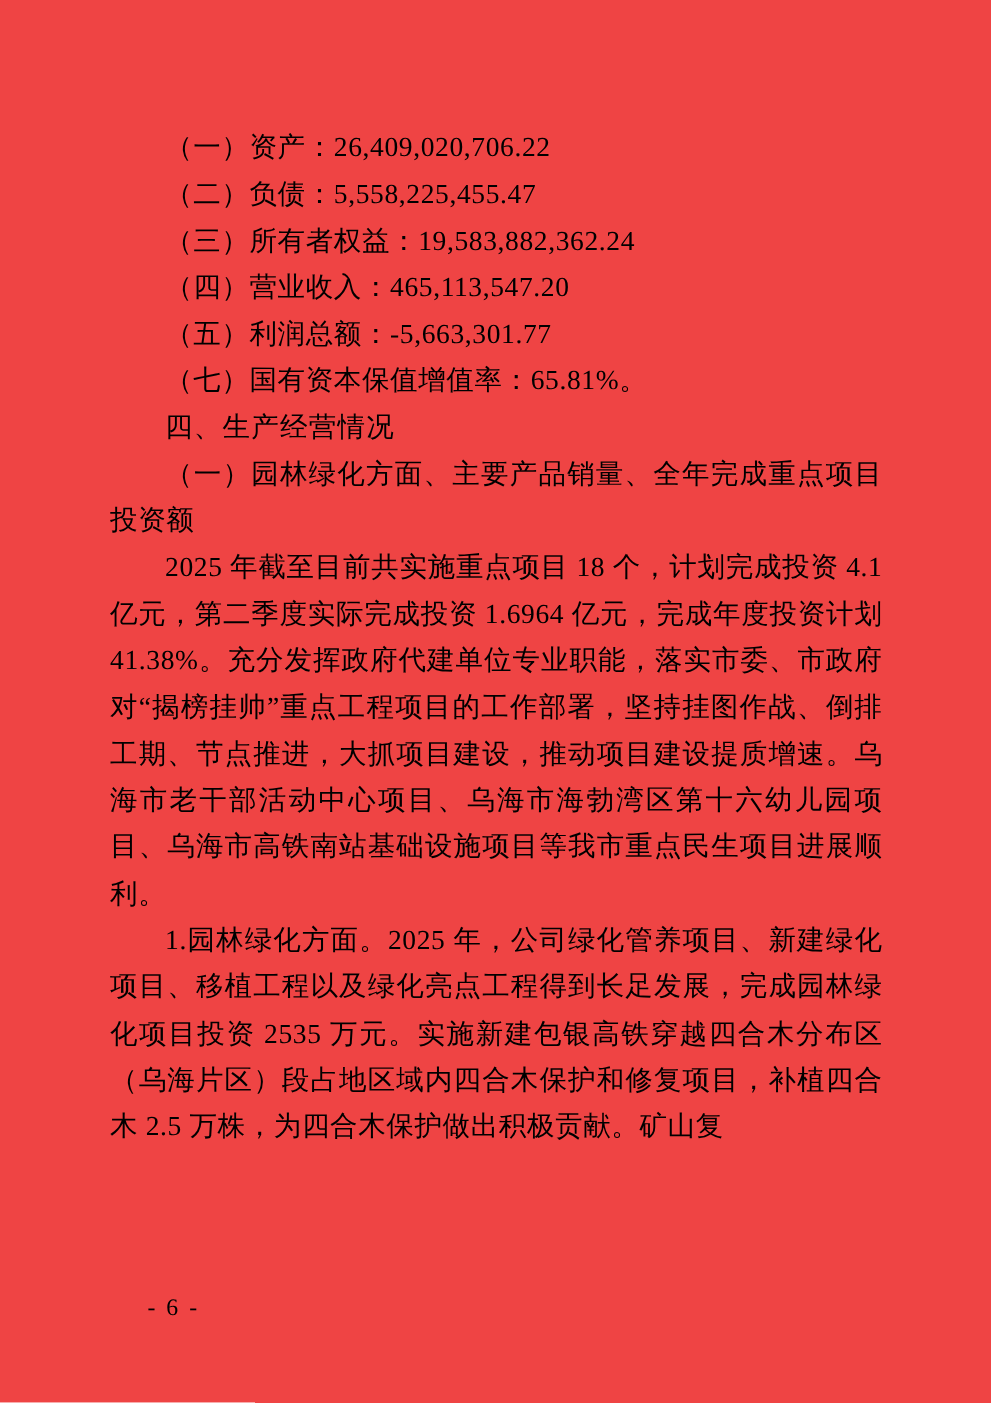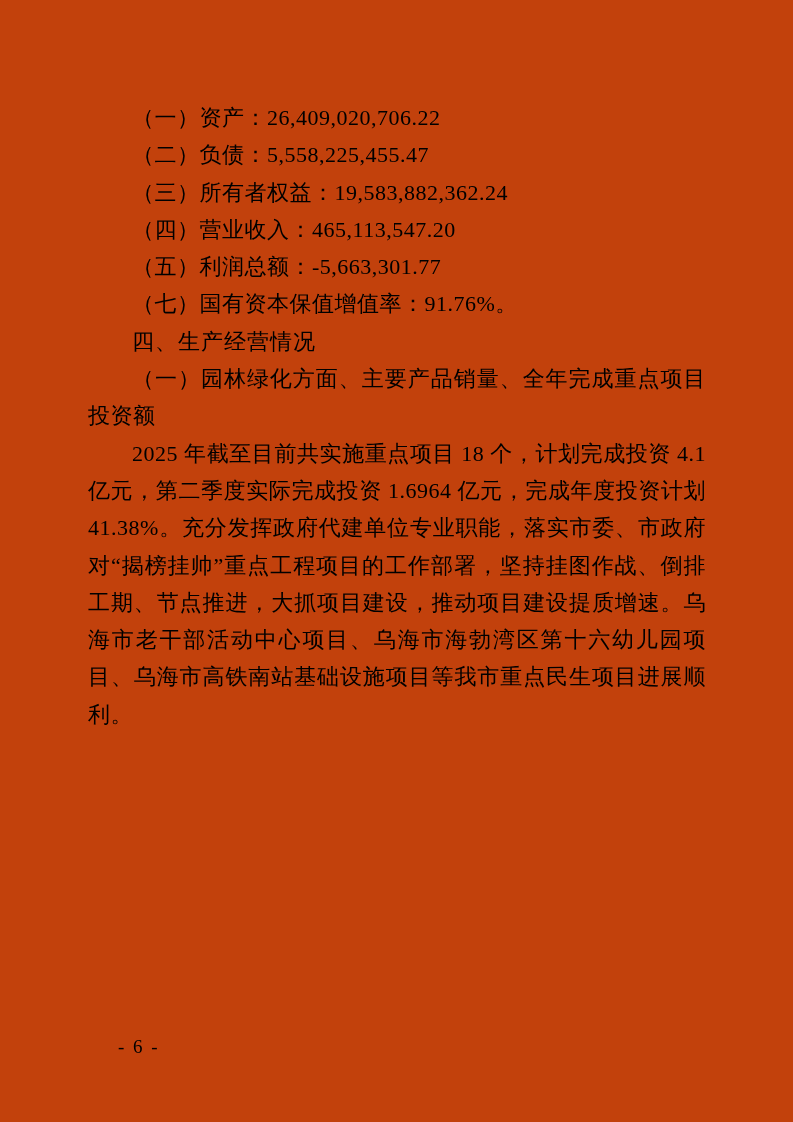--- a/index.html
+++ b/index.html
@@ -4,21 +4,21 @@
 <style>
   html, body {
     margin: 0;
     padding: 0;
     background: #ffffff;
   }
   .page {
     position: relative;
     width: 793px;
     height: 1122px;
-    background: #c2410c;
+    background: #ef4444;
     overflow: hidden;
     font-family: "Liberation Serif", "DejaVu Serif", serif;
     color: #000000;
   }
   .content {
     position: absolute;
     top: 99px;
     left: 88px;
     width: 618px;
   }
@@ -50,19 +50,20 @@
 </head>
 <body>
 
 <div class="page">
   <div class="content">
     <p>（一）资产：26,409,020,706.22</p>
     <p>（二）负债：5,558,225,455.47</p>
     <p>（三）所有者权益：19,583,882,362.24</p>
     <p>（四）营业收入：465,113,547.20</p>
     <p>（五）利润总额：-5,663,301.77</p>
-    <p>（七）国有资本保值增值率：91.76%。</p>
+    <p>（七）国有资本保值增值率：65.81%。</p>
     <p class="heading">四、生产经营情况</p>
     <p>（一）园林绿化方面、主要产品销量、全年完成重点项目投资额</p>
     <p>2025 年截至目前共实施重点项目 18 个，计划完成投资 4.1 亿元，第二季度实际完成投资 1.6964 亿元，完成年度投资计划 41.38%。充分发挥政府代建单位专业职能，落实市委、市政府对“揭榜挂帅”重点工程项目的工作部署，坚持挂图作战、倒排工期、节点推进，大抓项目建设，推动项目建设提质增速。乌海市老干部活动中心项目、乌海市海勃湾区第十六幼儿园项目、乌海市高铁南站基础设施项目等我市重点民生项目进展顺利。</p>
+    <p>1.园林绿化方面。2025 年，公司绿化管养项目、新建绿化项目、移植工程以及绿化亮点工程得到长足发展，完成园林绿化项目投资 2535 万元。实施新建包银高铁穿越四合木分布区（乌海片区）段占地区域内四合木保护和修复项目，补植四合木 2.5 万株，为四合木保护做出积极贡献。矿山复</p>
   </div>
   <div class="page-footer">- 6 -</div>
 </div>
 
 </body></html>

